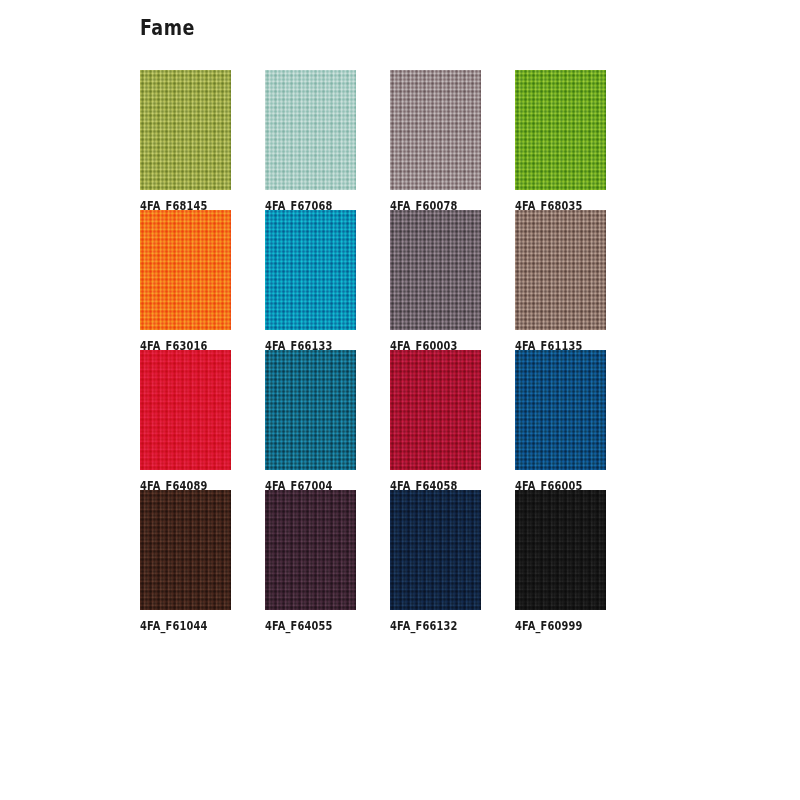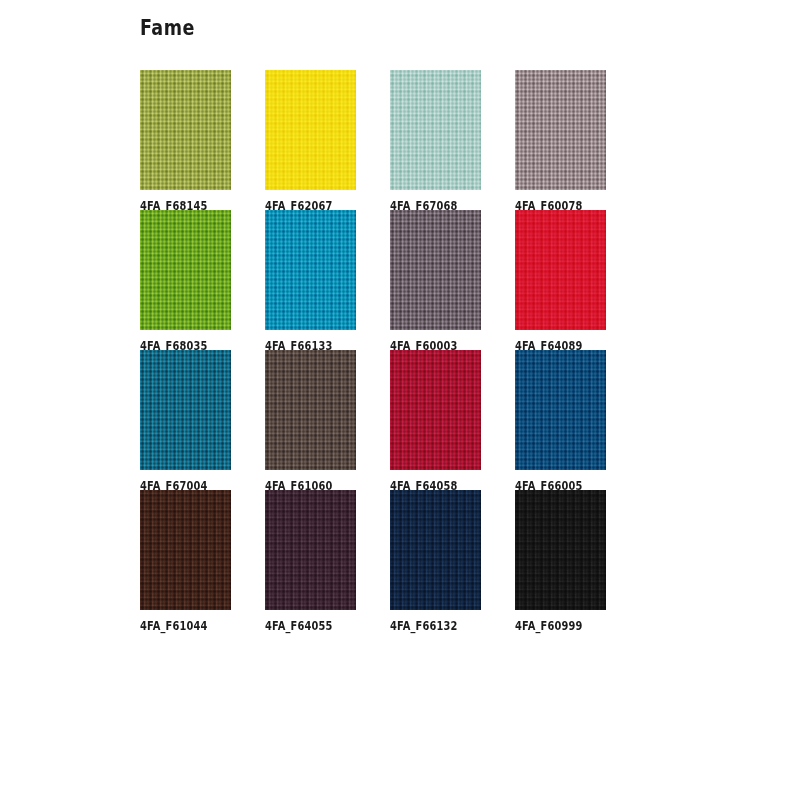--- a/index.html
+++ b/index.html
@@ -101,54 +101,54 @@
 <div class="page">
 
   <div class="collection-title">Fame</div>
 
   <div class="swatch-grid">
       <div class="swatch-cell">
         <div class="swatch-chip" style="background-color: rgb(154, 167, 72);"></div>
         <div class="swatch-label">4FA_F68145</div>
       </div>
       <div class="swatch-cell">
-        <div class="swatch-chip" style="background-color: rgb(242, 221, 18);"></div>
-        <div class="swatch-label">4FA_F62067</div>
-      </div>
-      <div class="swatch-cell">
         <div class="swatch-chip" style="background-color: rgb(169, 205, 197);"></div>
         <div class="swatch-label">4FA_F67068</div>
       </div>
       <div class="swatch-cell">
         <div class="swatch-chip" style="background-color: rgb(151, 137, 139);"></div>
         <div class="swatch-label">4FA_F60078</div>
       </div>
       <div class="swatch-cell">
         <div class="swatch-chip" style="background-color: rgb(106, 164, 32);"></div>
         <div class="swatch-label">4FA_F68035</div>
       </div>
       <div class="swatch-cell">
+        <div class="swatch-chip" style="background-color: rgb(244, 112, 26);"></div>
+        <div class="swatch-label">4FA_F63016</div>
+      </div>
+      <div class="swatch-cell">
         <div class="swatch-chip" style="background-color: rgb(11, 143, 181);"></div>
         <div class="swatch-label">4FA_F66133</div>
       </div>
       <div class="swatch-cell">
         <div class="swatch-chip" style="background-color: rgb(107, 96, 104);"></div>
         <div class="swatch-label">4FA_F60003</div>
       </div>
       <div class="swatch-cell">
+        <div class="swatch-chip" style="background-color: rgb(138, 114, 104);"></div>
+        <div class="swatch-label">4FA_F61135</div>
+      </div>
+      <div class="swatch-cell">
         <div class="swatch-chip" style="background-color: rgb(216, 21, 44);"></div>
         <div class="swatch-label">4FA_F64089</div>
       </div>
       <div class="swatch-cell">
         <div class="swatch-chip" style="background-color: rgb(19, 101, 127);"></div>
         <div class="swatch-label">4FA_F67004</div>
-      </div>
-      <div class="swatch-cell">
-        <div class="swatch-chip" style="background-color: rgb(85, 70, 64);"></div>
-        <div class="swatch-label">4FA_F61060</div>
       </div>
       <div class="swatch-cell">
         <div class="swatch-chip" style="background-color: rgb(164, 18, 46);"></div>
         <div class="swatch-label">4FA_F64058</div>
       </div>
       <div class="swatch-cell">
         <div class="swatch-chip" style="background-color: rgb(13, 74, 121);"></div>
         <div class="swatch-label">4FA_F66005</div>
       </div>
       <div class="swatch-cell">

